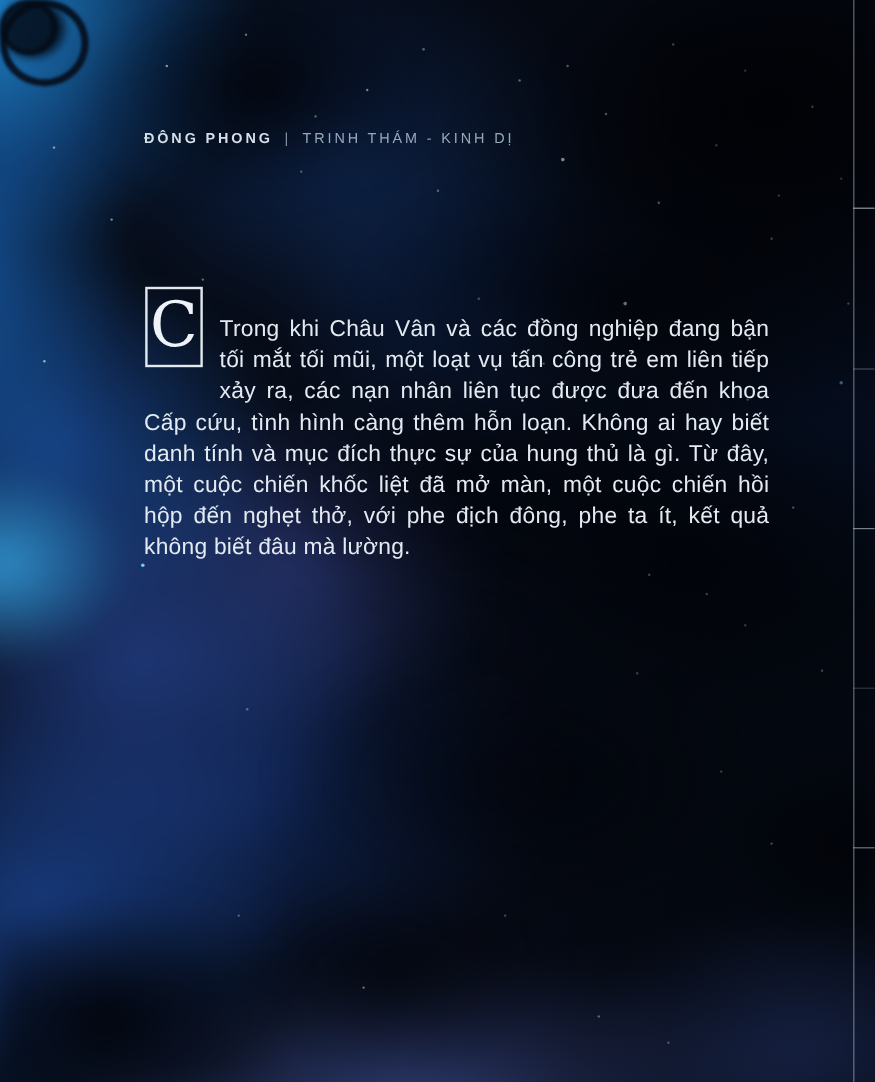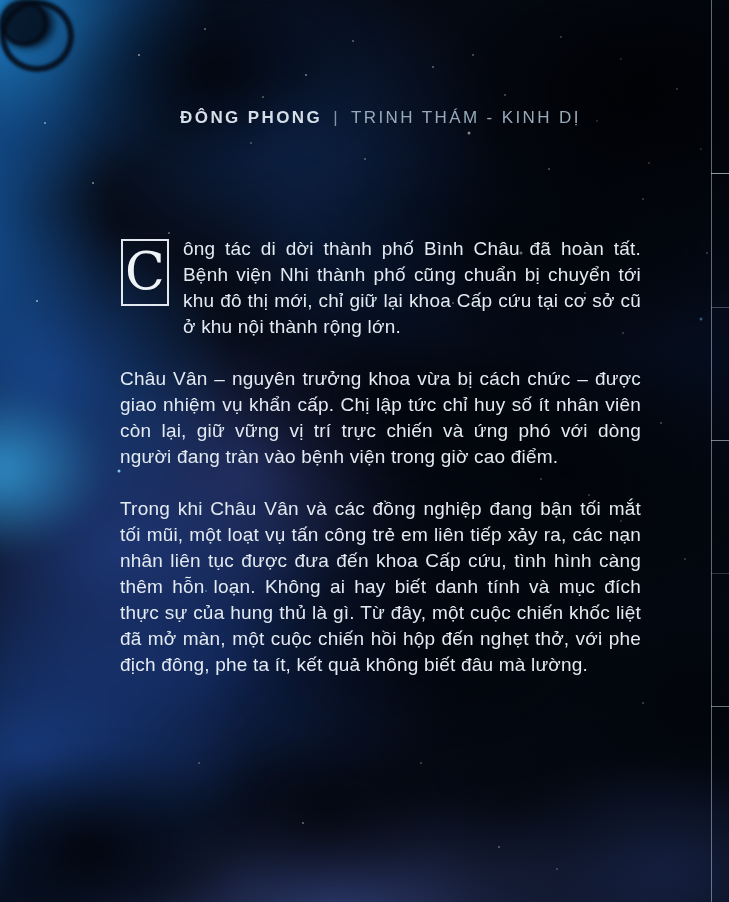--- a/index.html
+++ b/index.html
@@ -83,21 +83,21 @@
   .edge-rule {
     position: absolute; left: 711px; top: 0; width: 1px; height: 902px;
     background: rgba(185,205,225,0.5);
   }
   .tick {
     position: absolute; left: 711px; width: 18px; height: 1px;
     background: rgba(195,212,230,0.9);
   }
   .header {
     position: absolute; left: 120px; top: 108px; width: 521px;
-    text-align: center; font-size: 17px; letter-spacing: 2.4px;
+    text-align: left; font-size: 12px; letter-spacing: 2.4px;
     white-space: nowrap; color: #9aabbc;
   }
   .header .author { font-weight: bold; color: #d6dfe8; }
   .header .sep { color: #8395a6; font-weight: 300; padding: 0 4px; }
   .header .genre { color: #98a9ba; }
   .content {
     position: absolute; left: 120px; top: 236px; width: 521px;
     color: #e3eaf1; font-size: 19px; line-height: 26px;
     text-align: justify; letter-spacing: 0.2px;
   }
@@ -133,18 +133,17 @@
   <div class="tick" style="top:573px; opacity:.25"></div>
   <div class="tick" style="top:706px; opacity:.6"></div>
 
   <header class="header">
     <span class="author">ĐÔNG PHONG</span>
     <span class="sep">|</span>
     <span class="genre">TRINH THÁM - KINH DỊ</span>
   </header>
 
   <main class="content">
-    <p class="para"><span class="dropcap">C</span><span>ông tác di dời thành phố Bình Châu đã hoàn tất. Bệnh viện Nhi thành phố cũng chuẩn bị chuyển tới khu đô thị mới, chỉ giữ lại khoa Cấp cứu tại cơ sở cũ ở khu nội thành rộng lớn.</span></p>
-    <p class="para">Châu Vân – nguyên trưởng khoa vừa bị cách chức – được giao nhiệm vụ khẩn cấp. Chị lập tức chỉ huy số ít nhân viên còn lại, giữ vững vị trí trực chiến và ứng phó với dòng người đang tràn vào bệnh viện trong giờ cao điểm.</p>
+    <p class="para"><span class="dropcap">C</span></p>
     <p class="para">Trong khi Châu Vân và các đồng nghiệp đang bận tối mắt tối mũi, một loạt vụ tấn công trẻ em liên tiếp xảy ra, các nạn nhân liên tục được đưa đến khoa Cấp cứu, tình hình càng thêm hỗn loạn. Không ai hay biết danh tính và mục đích thực sự của hung thủ là gì. Từ đây, một cuộc chiến khốc liệt đã mở màn, một cuộc chiến hồi hộp đến nghẹt thở, với phe địch đông, phe ta ít, kết quả không biết đâu mà lường.</p>
   </main>
 
 </div>
 
 </body></html>

